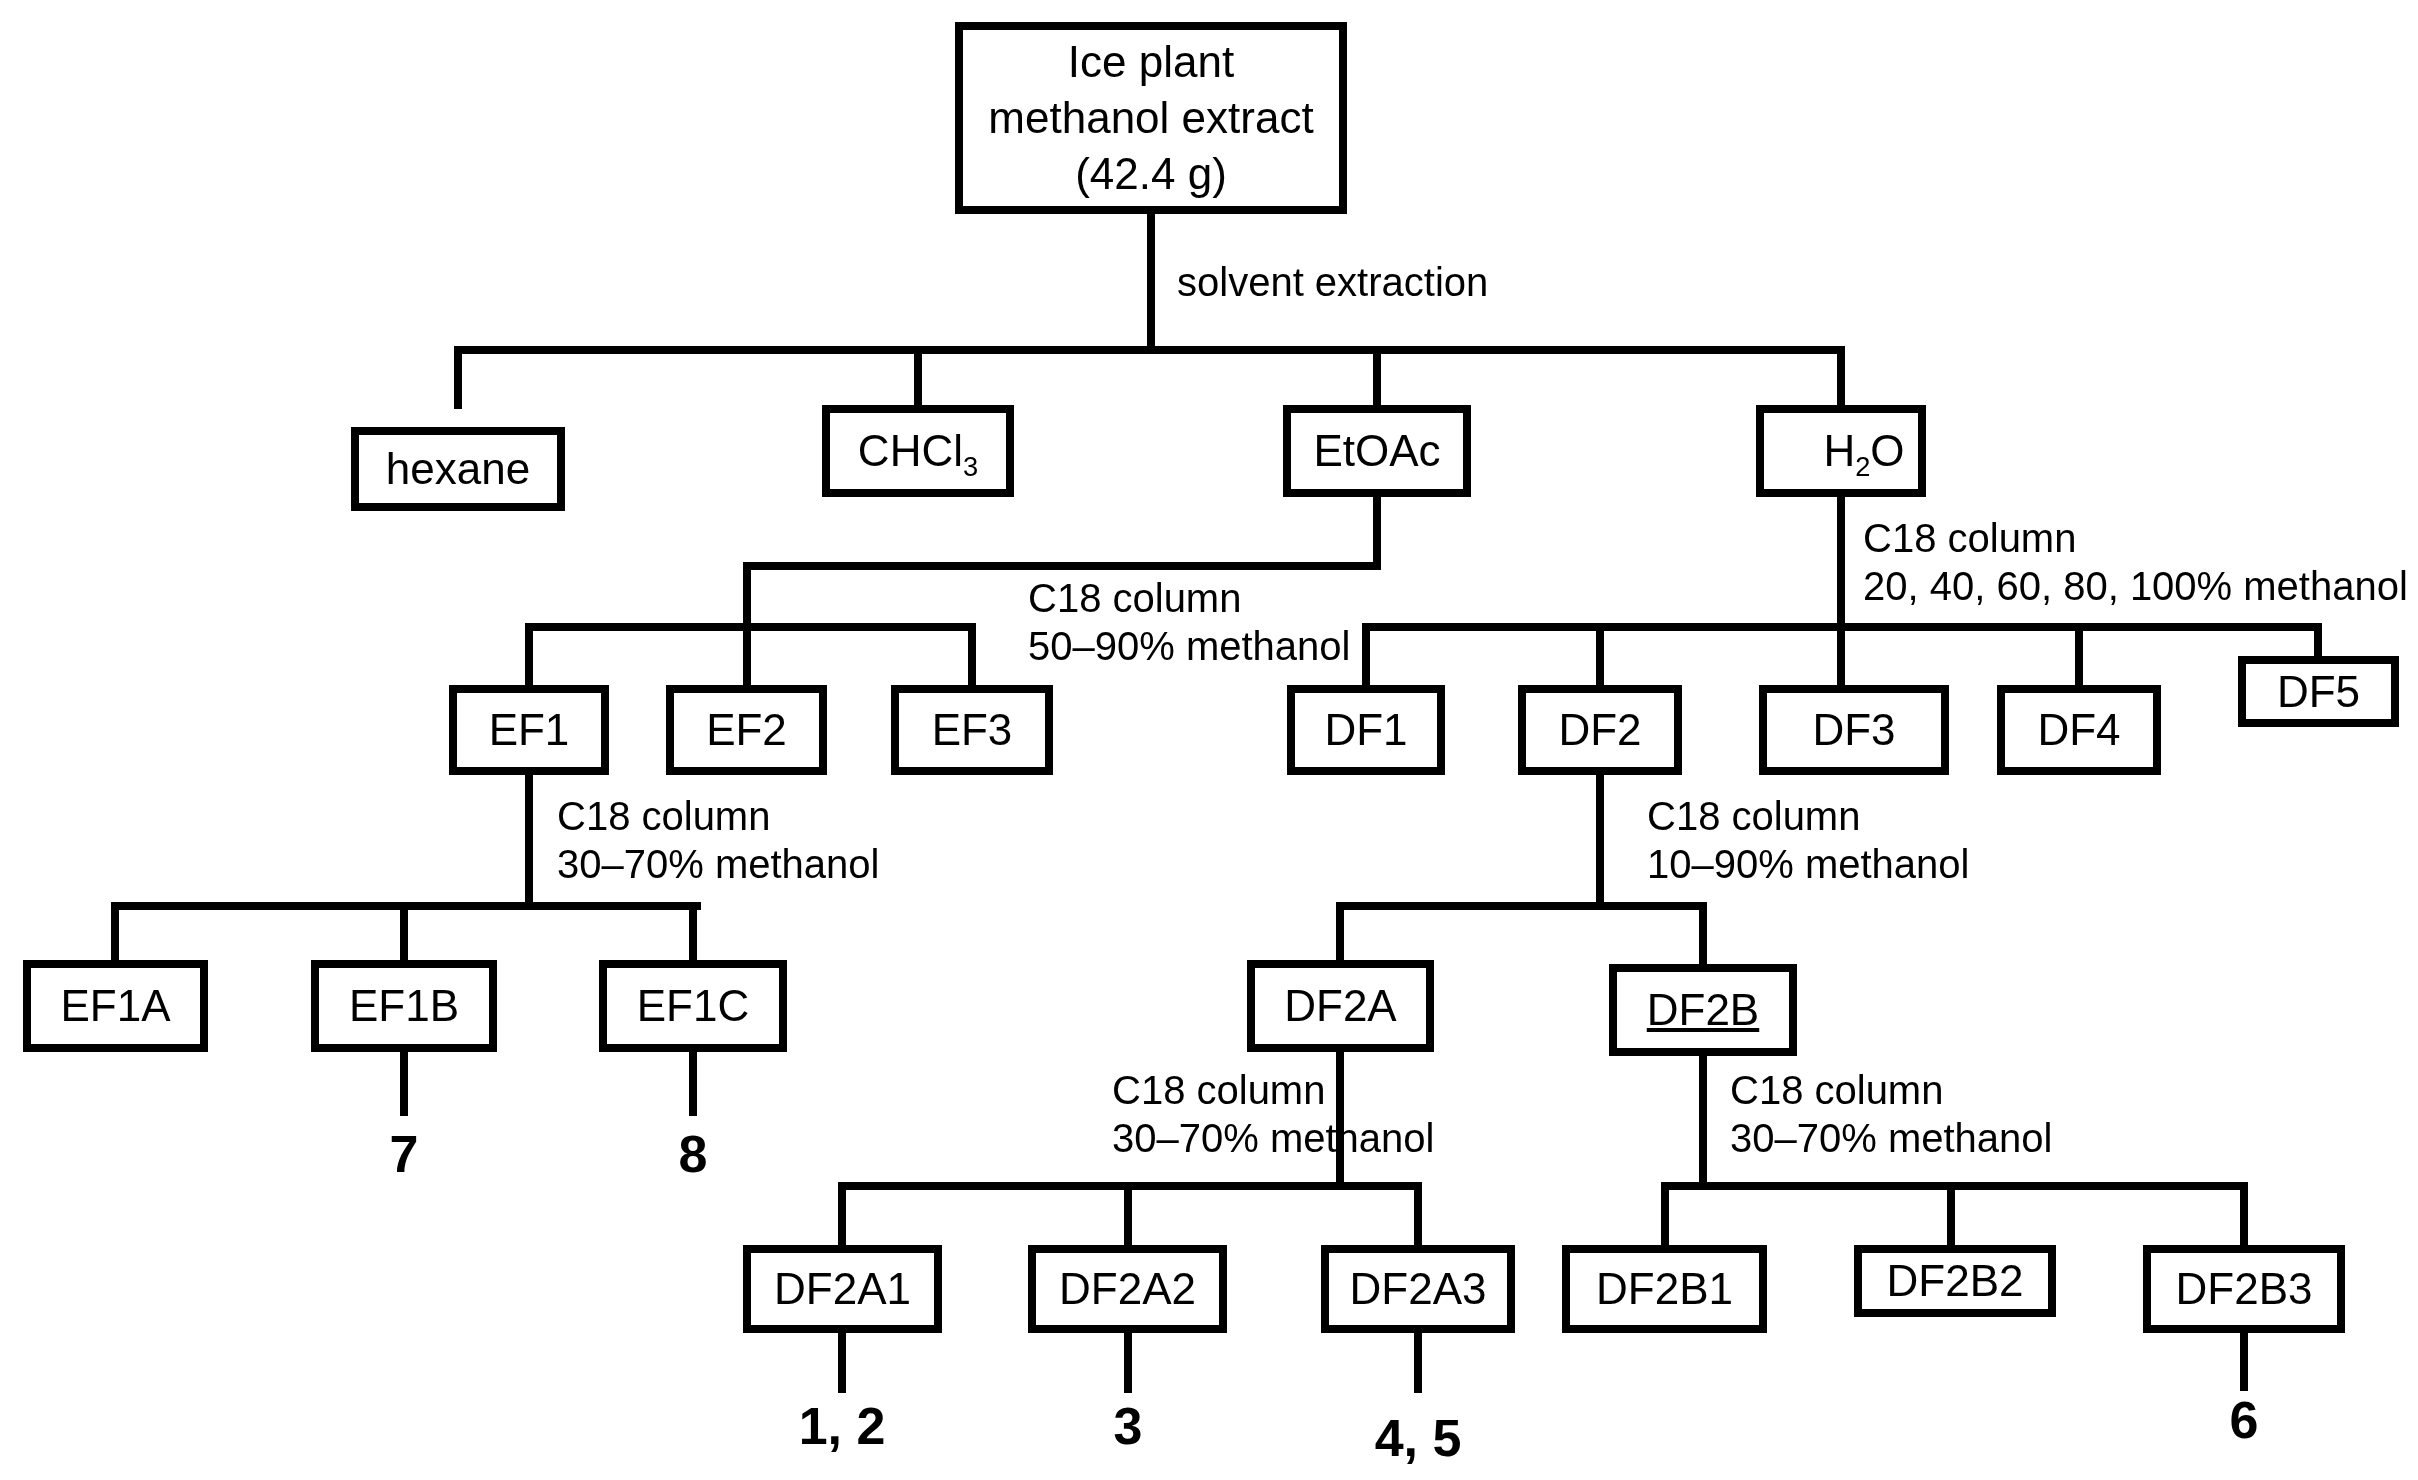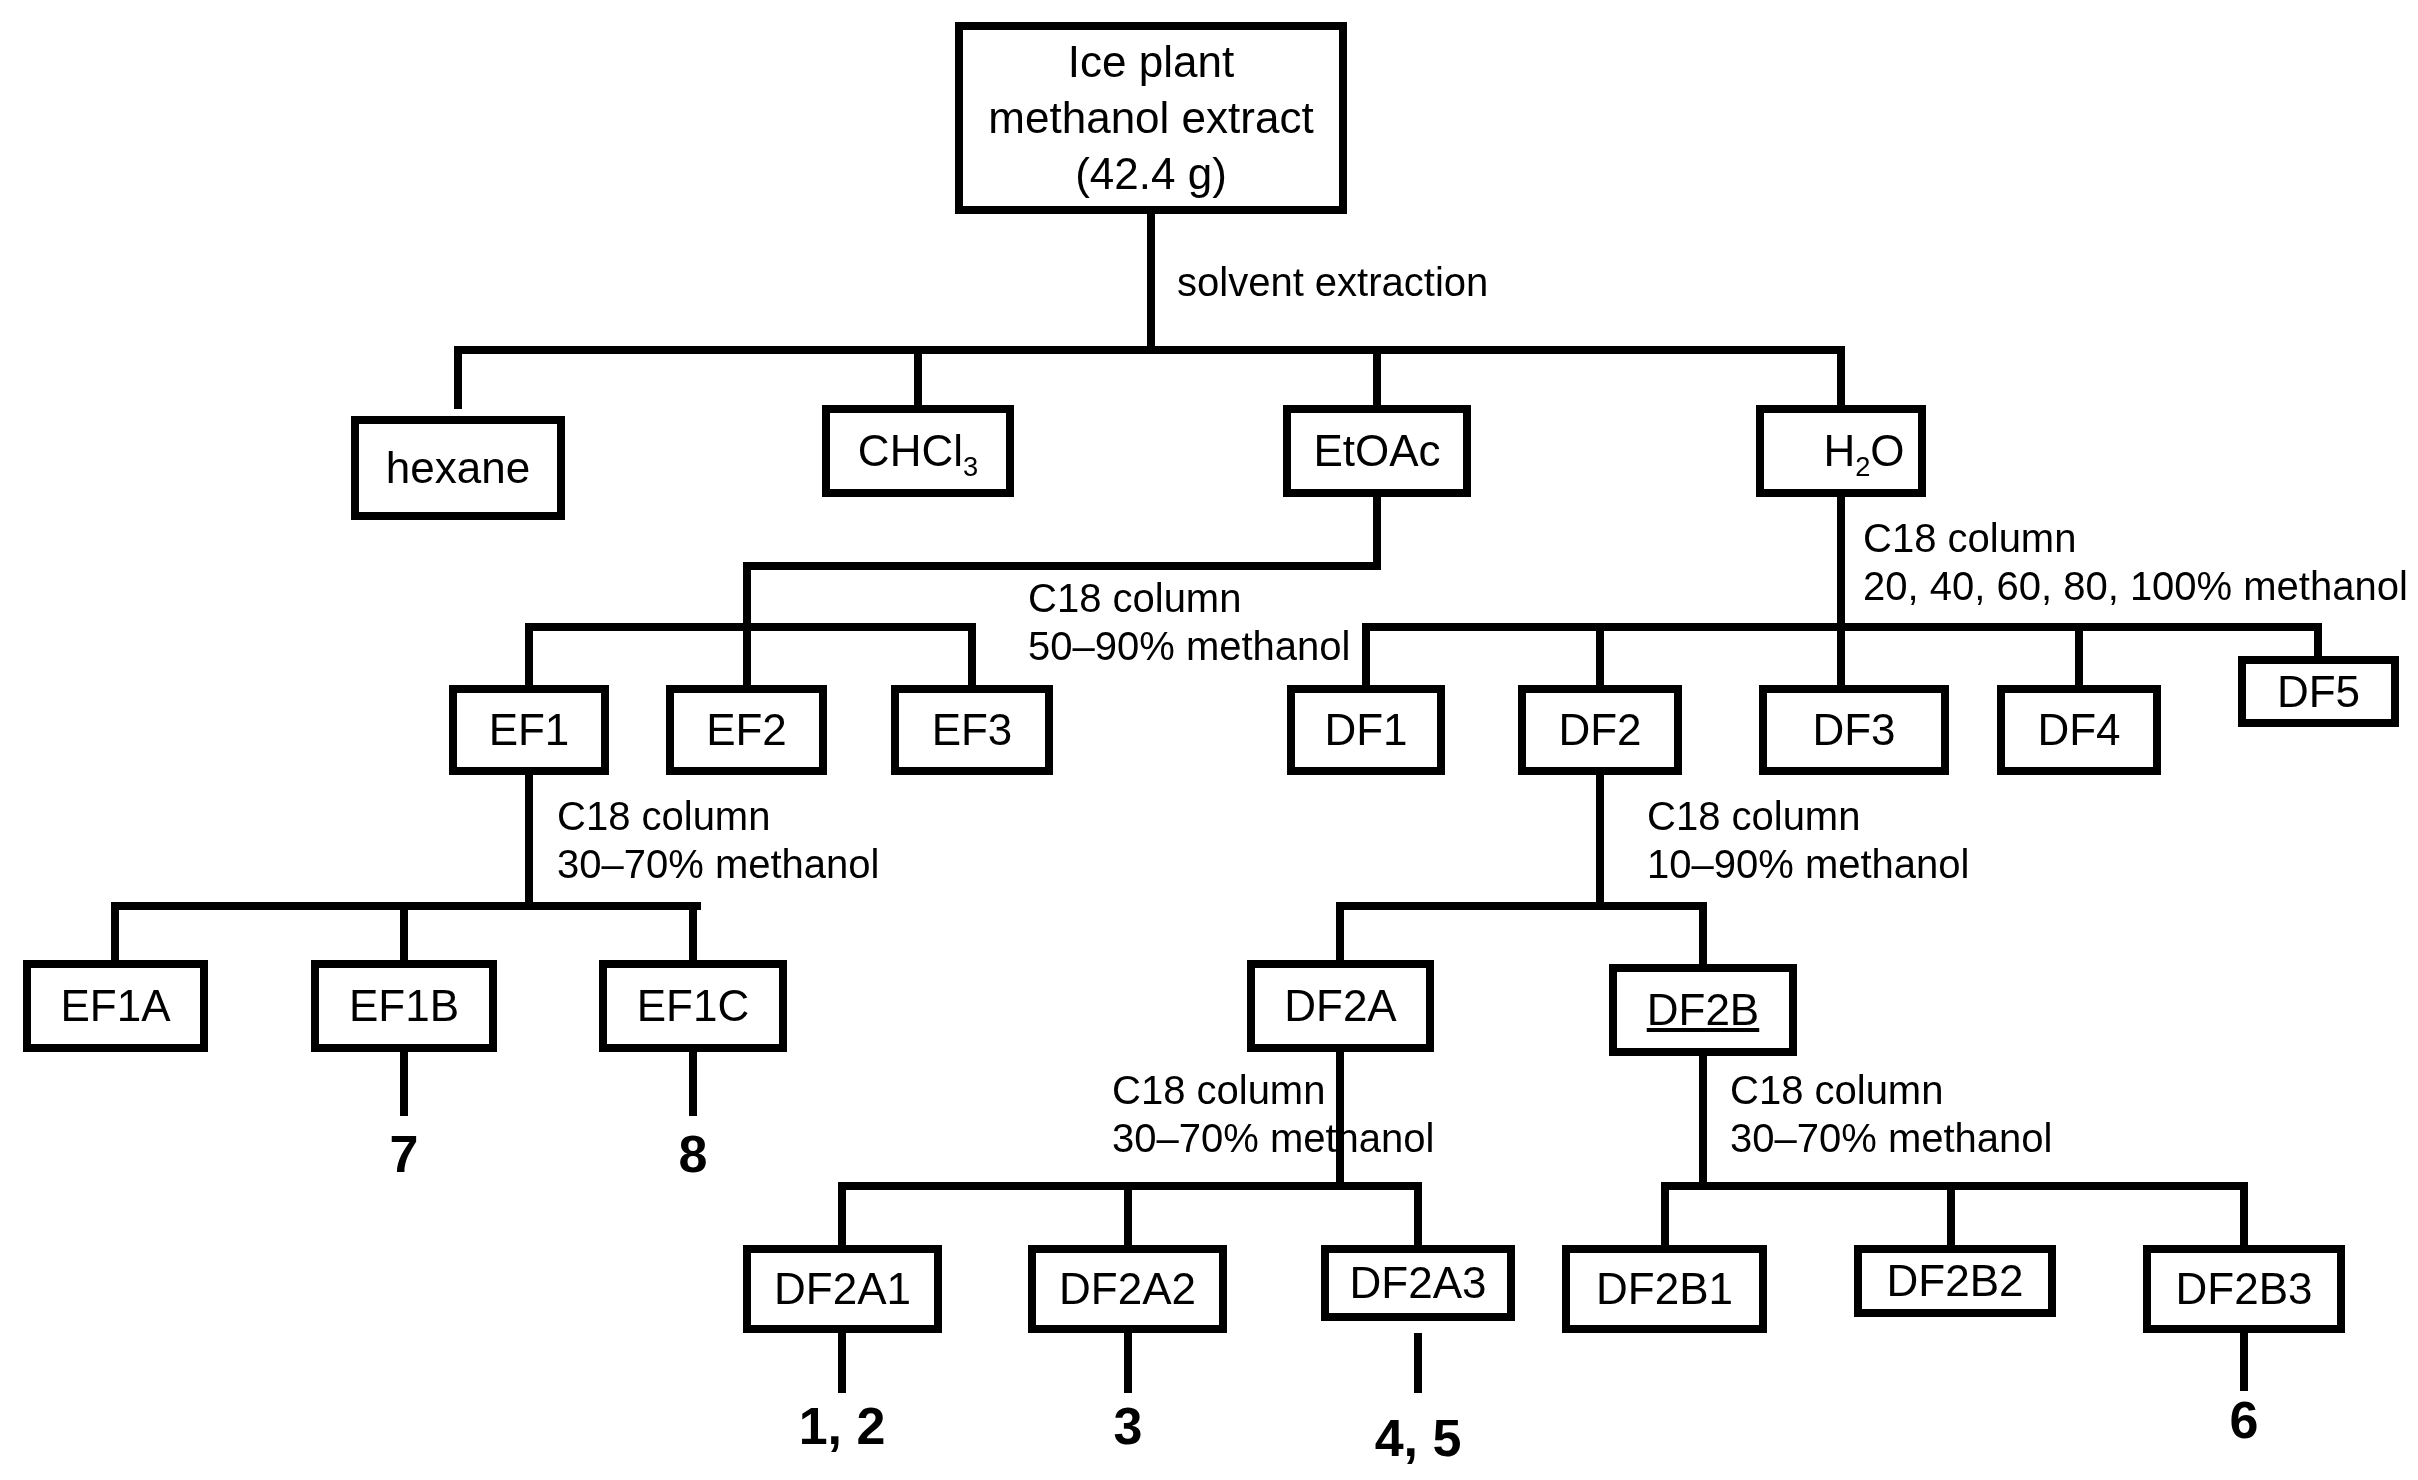--- a/index.html
+++ b/index.html
@@ -97,21 +97,21 @@
   <div class="line" style="left:1124px;top:1333px;width:8px;height:60px;"></div>
   <div class="line" style="left:1414px;top:1333px;width:8px;height:60px;"></div>
   <div class="line" style="left:2240px;top:1333px;width:8px;height:58px;"></div>
 
   <div class="box" style="left:955px;top:22px;width:392px;height:192px;text-align:right;">
     <span>Ice plant</span>
     <span>methanol extract</span>
     <span>(42.4 g)</span>
   </div>
 
-  <div class="box" style="left:351px;top:416px;width:214px;height:104px;">
+  <div class="box" style="left:351px;top:427px;width:214px;height:84px;">
     <span>hexane</span>
   </div>
   <div class="box" style="left:822px;top:405px;width:192px;height:92px;">
     <span><span>CHCl</span><sub>3</sub></span>
   </div>
   <div class="box" style="left:1283px;top:405px;width:188px;height:92px;">
     <span>EtOAc</span>
   </div>
   <div class="box" style="left:1756px;top:405px;width:170px;height:92px;padding-left:46px;">
     <span><span>H</span><sub>2</sub><span>O</span></span>
@@ -157,21 +157,21 @@
   <div class="box" style="left:1609px;top:964px;width:188px;height:92px;text-decoration:underline;">
     <span>DF2B</span>
   </div>
 
   <div class="box" style="left:743px;top:1245px;width:199px;height:88px;">
     <span>DF2A1</span>
   </div>
   <div class="box" style="left:1028px;top:1245px;width:199px;height:88px;">
     <span>DF2A2</span>
   </div>
-  <div class="box" style="left:1321px;top:1245px;width:194px;height:76px;">
+  <div class="box" style="left:1321px;top:1245px;width:194px;height:88px;">
     <span>DF2A3</span>
   </div>
   <div class="box" style="left:1562px;top:1245px;width:205px;height:88px;">
     <span>DF2B1</span>
   </div>
   <div class="box" style="left:1854px;top:1245px;width:202px;height:72px;">
     <span>DF2B2</span>
   </div>
   <div class="box" style="left:2143px;top:1245px;width:202px;height:88px;">
     <span>DF2B3</span>

